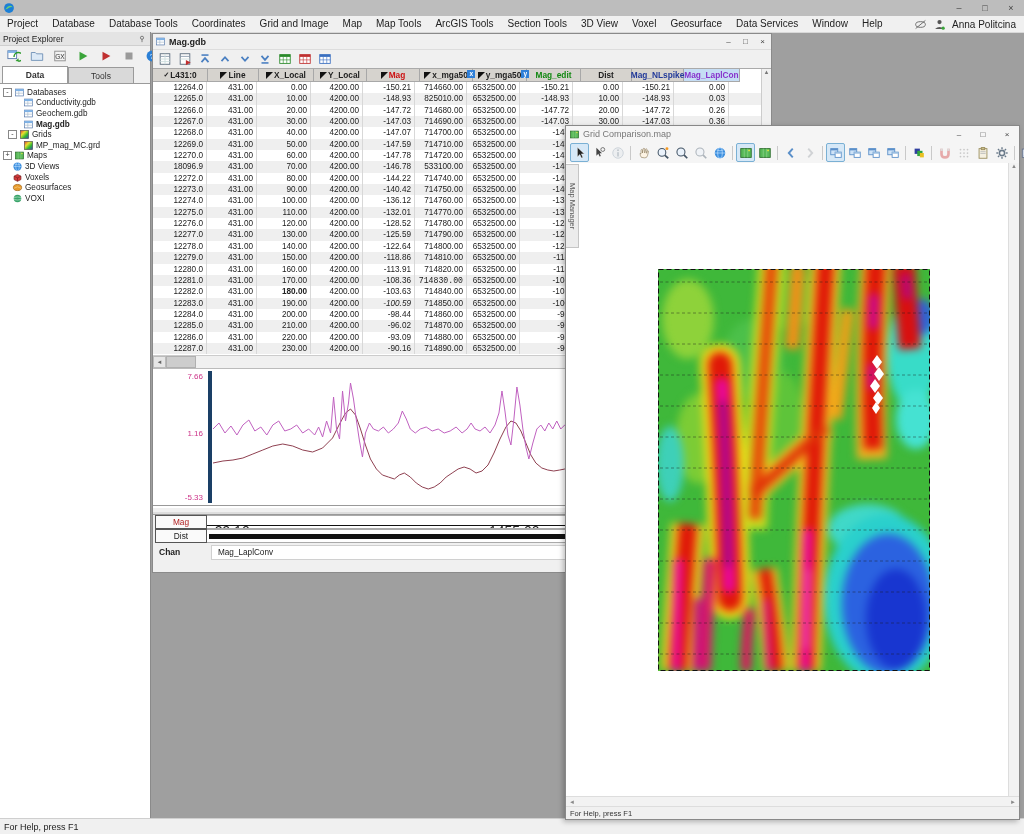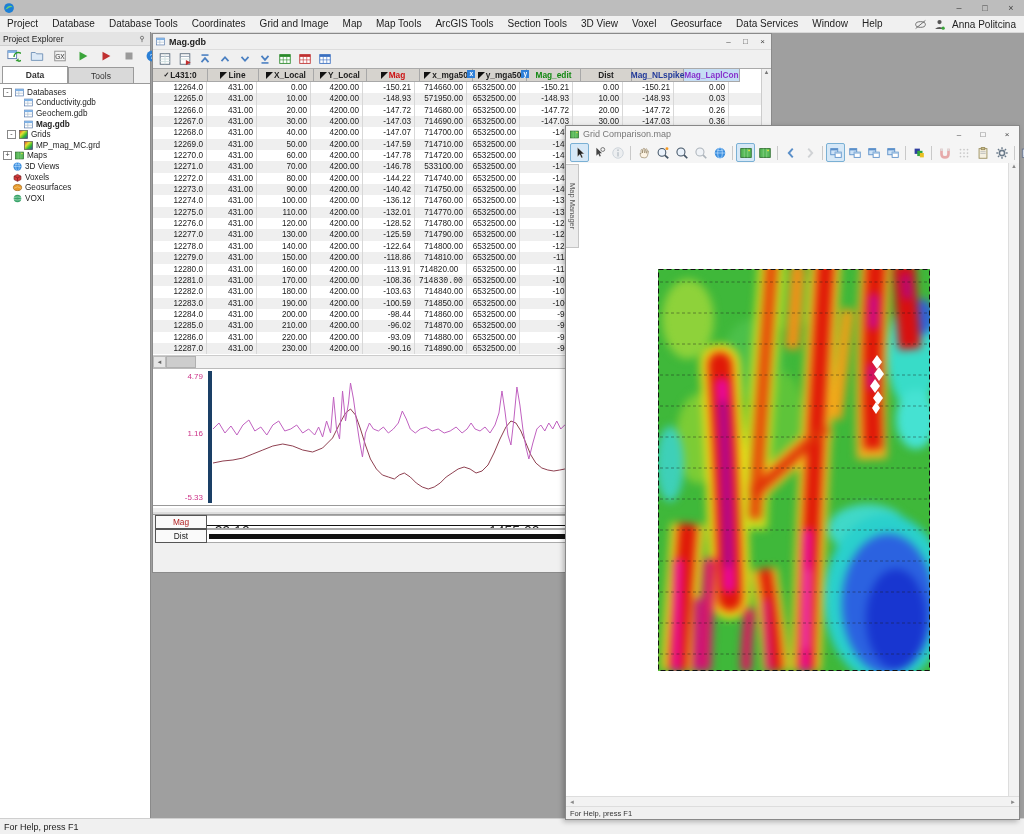--- a/index.html
+++ b/index.html
@@ -412,21 +412,21 @@
             </svg></span>
           <span class="tree-label">Geochem.gdb</span>
         </div>
         <div class="tree-row" style="padding-left: 14px;">
           <span class="expander blank"></span>
           <span class="tree-icon"><svg viewBox="0 0 16 16">
               <use href="#s-gdbdoc"></use>
             </svg></span>
           <span class="tree-label b">Mag.gdb</span>
         </div>
-        <div class="tree-row" style="padding-left: 7px;">
+        <div class="tree-row" style="padding-left: 0; margin-left: 8px;">
           <span class="expander">-</span>
           <span class="tree-icon"><svg viewBox="0 0 16 16">
               <use href="#s-gridicon"></use>
             </svg></span>
           <span class="tree-label">Grids</span>
         </div>
         <div class="tree-row" style="padding-left: 14px;">
           <span class="expander blank"></span>
           <span class="tree-icon"><svg viewBox="0 0 16 16">
               <use href="#s-gridicon"></use>
@@ -588,21 +588,21 @@
             <div class="dcell" style="width: 50px;">0.00</div>
             <div class="dcell" style="width: 51px;">-150.21</div>
             <div class="dcell" style="width: 55px;">0.00</div>
           </div>
           <div class="drow alt">
             <div class="dcell" style="width: 54px;">12265.0</div>
             <div class="dcell" style="width: 50px;">431.00</div>
             <div class="dcell" style="width: 54px;">10.00</div>
             <div class="dcell" style="width: 52px;">4200.00</div>
             <div class="dcell" style="width: 52px;">-148.93</div>
-            <div class="dcell" style="width: 52px;">571950.00</div>
+            <div class="dcell" style="width: 52px;">825010.00</div>
             <div class="dcell" style="width: 53px;">6532500.00</div>
             <div class="dcell" style="width: 53px;">-148.93</div>
             <div class="dcell" style="width: 50px;">10.00</div>
             <div class="dcell" style="width: 51px;">-148.93</div>
             <div class="dcell" style="width: 55px;">0.03</div>
           </div>
           <div class="drow">
             <div class="dcell" style="width: 54px;">12266.0</div>
             <div class="dcell" style="width: 50px;">431.00</div>
             <div class="dcell" style="width: 54px;">20.00</div>
@@ -661,21 +661,21 @@
             <div class="dcell" style="width: 52px;">4200.00</div>
             <div class="dcell" style="width: 52px;">-147.78</div>
             <div class="dcell" style="width: 52px;">714720.00</div>
             <div class="dcell" style="width: 53px;">6532500.00</div>
             <div class="dcell" style="width: 53px;">-147</div>
             <div class="dcell" style="width: 50px;"></div>
             <div class="dcell" style="width: 51px;"></div>
             <div class="dcell" style="width: 55px;"></div>
           </div>
           <div class="drow alt">
-            <div class="dcell" style="width: 54px;">12271.0</div>
+            <div class="dcell" style="width: 54px;">18096.9</div>
             <div class="dcell" style="width: 50px;">431.00</div>
             <div class="dcell" style="width: 54px;">70.00</div>
             <div class="dcell" style="width: 52px;">4200.00</div>
             <div class="dcell" style="width: 52px;">-146.78</div>
             <div class="dcell" style="width: 52px;">533100.00</div>
             <div class="dcell" style="width: 53px;">6532500.00</div>
             <div class="dcell" style="width: 53px;">-146</div>
             <div class="dcell" style="width: 50px;"></div>
             <div class="dcell" style="width: 51px;"></div>
             <div class="dcell" style="width: 55px;"></div>
@@ -783,21 +783,21 @@
             <div class="dcell" style="width: 50px;"></div>
             <div class="dcell" style="width: 51px;"></div>
             <div class="dcell" style="width: 55px;"></div>
           </div>
           <div class="drow">
             <div class="dcell" style="width: 54px;">12280.0</div>
             <div class="dcell" style="width: 50px;">431.00</div>
             <div class="dcell" style="width: 54px;">160.00</div>
             <div class="dcell" style="width: 52px;">4200.00</div>
             <div class="dcell" style="width: 52px;">-113.91</div>
-            <div class="dcell" style="width: 52px; text-align: center;">714820.00</div>
+            <div class="dcell" style="width: 52px;">714820.00</div>
             <div class="dcell" style="width: 53px;">6532500.00</div>
             <div class="dcell" style="width: 53px;">-113</div>
             <div class="dcell" style="width: 50px;"></div>
             <div class="dcell" style="width: 51px;"></div>
             <div class="dcell" style="width: 55px;"></div>
           </div>
           <div class="drow alt">
             <div class="dcell" style="width: 54px;">12281.0</div>
             <div class="dcell" style="width: 50px;">431.00</div>
             <div class="dcell" style="width: 54px;">170.00</div>
@@ -806,36 +806,36 @@
             <div class="dcell" style="width: 52px; font-family: Liberation Mono, monospace;">714830.00</div>
             <div class="dcell" style="width: 53px;">6532500.00</div>
             <div class="dcell" style="width: 53px;">-108</div>
             <div class="dcell" style="width: 50px;"></div>
             <div class="dcell" style="width: 51px;"></div>
             <div class="dcell" style="width: 55px;"></div>
           </div>
           <div class="drow">
             <div class="dcell" style="width: 54px;">12282.0</div>
             <div class="dcell" style="width: 50px;">431.00</div>
-            <div class="dcell" style="width: 54px;">180.00</div>
+            <div class="dcell" style="width: 54px; font-weight: bold;">180.00</div>
             <div class="dcell" style="width: 52px;">4200.00</div>
             <div class="dcell" style="width: 52px;">-103.63</div>
             <div class="dcell" style="width: 52px;">714840.00</div>
             <div class="dcell" style="width: 53px;">6532500.00</div>
             <div class="dcell" style="width: 53px;">-103</div>
             <div class="dcell" style="width: 50px;"></div>
             <div class="dcell" style="width: 51px;"></div>
             <div class="dcell" style="width: 55px;"></div>
           </div>
           <div class="drow alt">
             <div class="dcell" style="width: 54px;">12283.0</div>
             <div class="dcell" style="width: 50px;">431.00</div>
             <div class="dcell" style="width: 54px;">190.00</div>
             <div class="dcell" style="width: 52px;">4200.00</div>
-            <div class="dcell" style="width: 52px;">-100.59</div>
+            <div class="dcell" style="width: 52px; font-style: italic;">-100.59</div>
             <div class="dcell" style="width: 52px;">714850.00</div>
             <div class="dcell" style="width: 53px;">6532500.00</div>
             <div class="dcell" style="width: 53px;">-100</div>
             <div class="dcell" style="width: 50px;"></div>
             <div class="dcell" style="width: 51px;"></div>
             <div class="dcell" style="width: 55px;"></div>
           </div>
           <div class="drow">
             <div class="dcell" style="width: 54px;">12284.0</div>
             <div class="dcell" style="width: 50px;">431.00</div>
@@ -889,21 +889,21 @@
             <div class="dcell" style="width: 55px;"></div>
           </div>
         </div>
       <div id="gdb-vscroll">▲</div>
     </div>
     <div id="gdb-hscroll">
       <span class="sbtn">◄</span>
       <span class="sthumb"></span>
     </div>
     <div id="gdb-profile">
-      <span class="ylab" style="top:3px">4.79</span>
+      <span class="ylab" style="top:3px">7.66</span>
       <span class="ylab" style="top:60px">1.16</span>
       <span class="ylab" style="bottom:3px">-5.33</span>
       <div id="pf-bar"></div>
       <svg id="pf-svg" width="556" height="132" viewBox="0 0 558 132" preserveAspectRatio="none">
         <polyline fill="none" stroke="#8e3f4f" stroke-width="1" points="0,92 10,90 20,89 30,87 40,83 50,79 60,75 70,73 80,75 90,79 100,81 110,77 120,67 127,53 133,42 138,38 143,44 148,58 153,74 158,88 164,98 170,104 176,106 182,108 187,104 192,102 198,106 204,112 210,116 216,118 222,116 228,112 234,106 240,102 246,98 252,96 258,98 264,102 270,100 276,94 282,82 288,68 294,56 299,50 304,52 309,60 314,72 319,84 324,92 330,97 336,99 342,100 348,99 353,98 400,97 460,95 520,98 558,96"></polyline>
         <polyline fill="none" stroke="#c060c0" stroke-width="1" points="0,58 6,52 12,62 18,55 24,64 30,54 36,49 42,60 48,56 54,64 60,54 66,50 72,60 78,58 84,54 90,62 96,58 102,64 106,56 110,66 114,50 118,62 121,26 124,58 127,68 130,20 133,50 136,32 138,12 141,28 144,50 147,70 150,86 153,62 157,52 161,58 166,60 171,56 176,62 181,58 186,52 190,40 194,48 198,58 203,62 208,58 214,56 220,60 226,58 232,62 238,60 244,56 250,62 255,58 259,52 263,58 268,60 273,56 278,62 283,54 287,42 290,20 293,40 296,64 299,74 302,48 305,16 308,34 311,58 314,76 317,88 321,72 325,58 329,54 333,60 337,52 341,58 345,50 349,58 353,54 380,60 420,55 460,62 500,57 558,60"></polyline>
       </svg>
     </div>
     <div id="gdb-splitter"></div>
     <div class="trackrow">
@@ -912,20 +912,24 @@
         <span class="tv" style="left:3px">-29.10</span>
         <span class="tv" style="left:282px">1455.00</span>
         <div id="mag-line"></div>
       </div>
     </div>
     <div class="trackrow">
       <div class="tlabel">Dist</div>
       <div class="track">
           <div id="dist-bar"></div>
         </div>
+    </div>
+    <div id="chan-row">
+      <span id="chan-label">Chan</span>
+      <div id="chan-input">Mag_LaplConv</div>
     </div>
     <div id="gdb-fill"></div>
   </div>
 
   <div id="map-window">
     <div id="map-title">
       <svg>
           <use href="#s-mapg"></use>
         </svg>
       <span>Grid Comparison.map</span>

